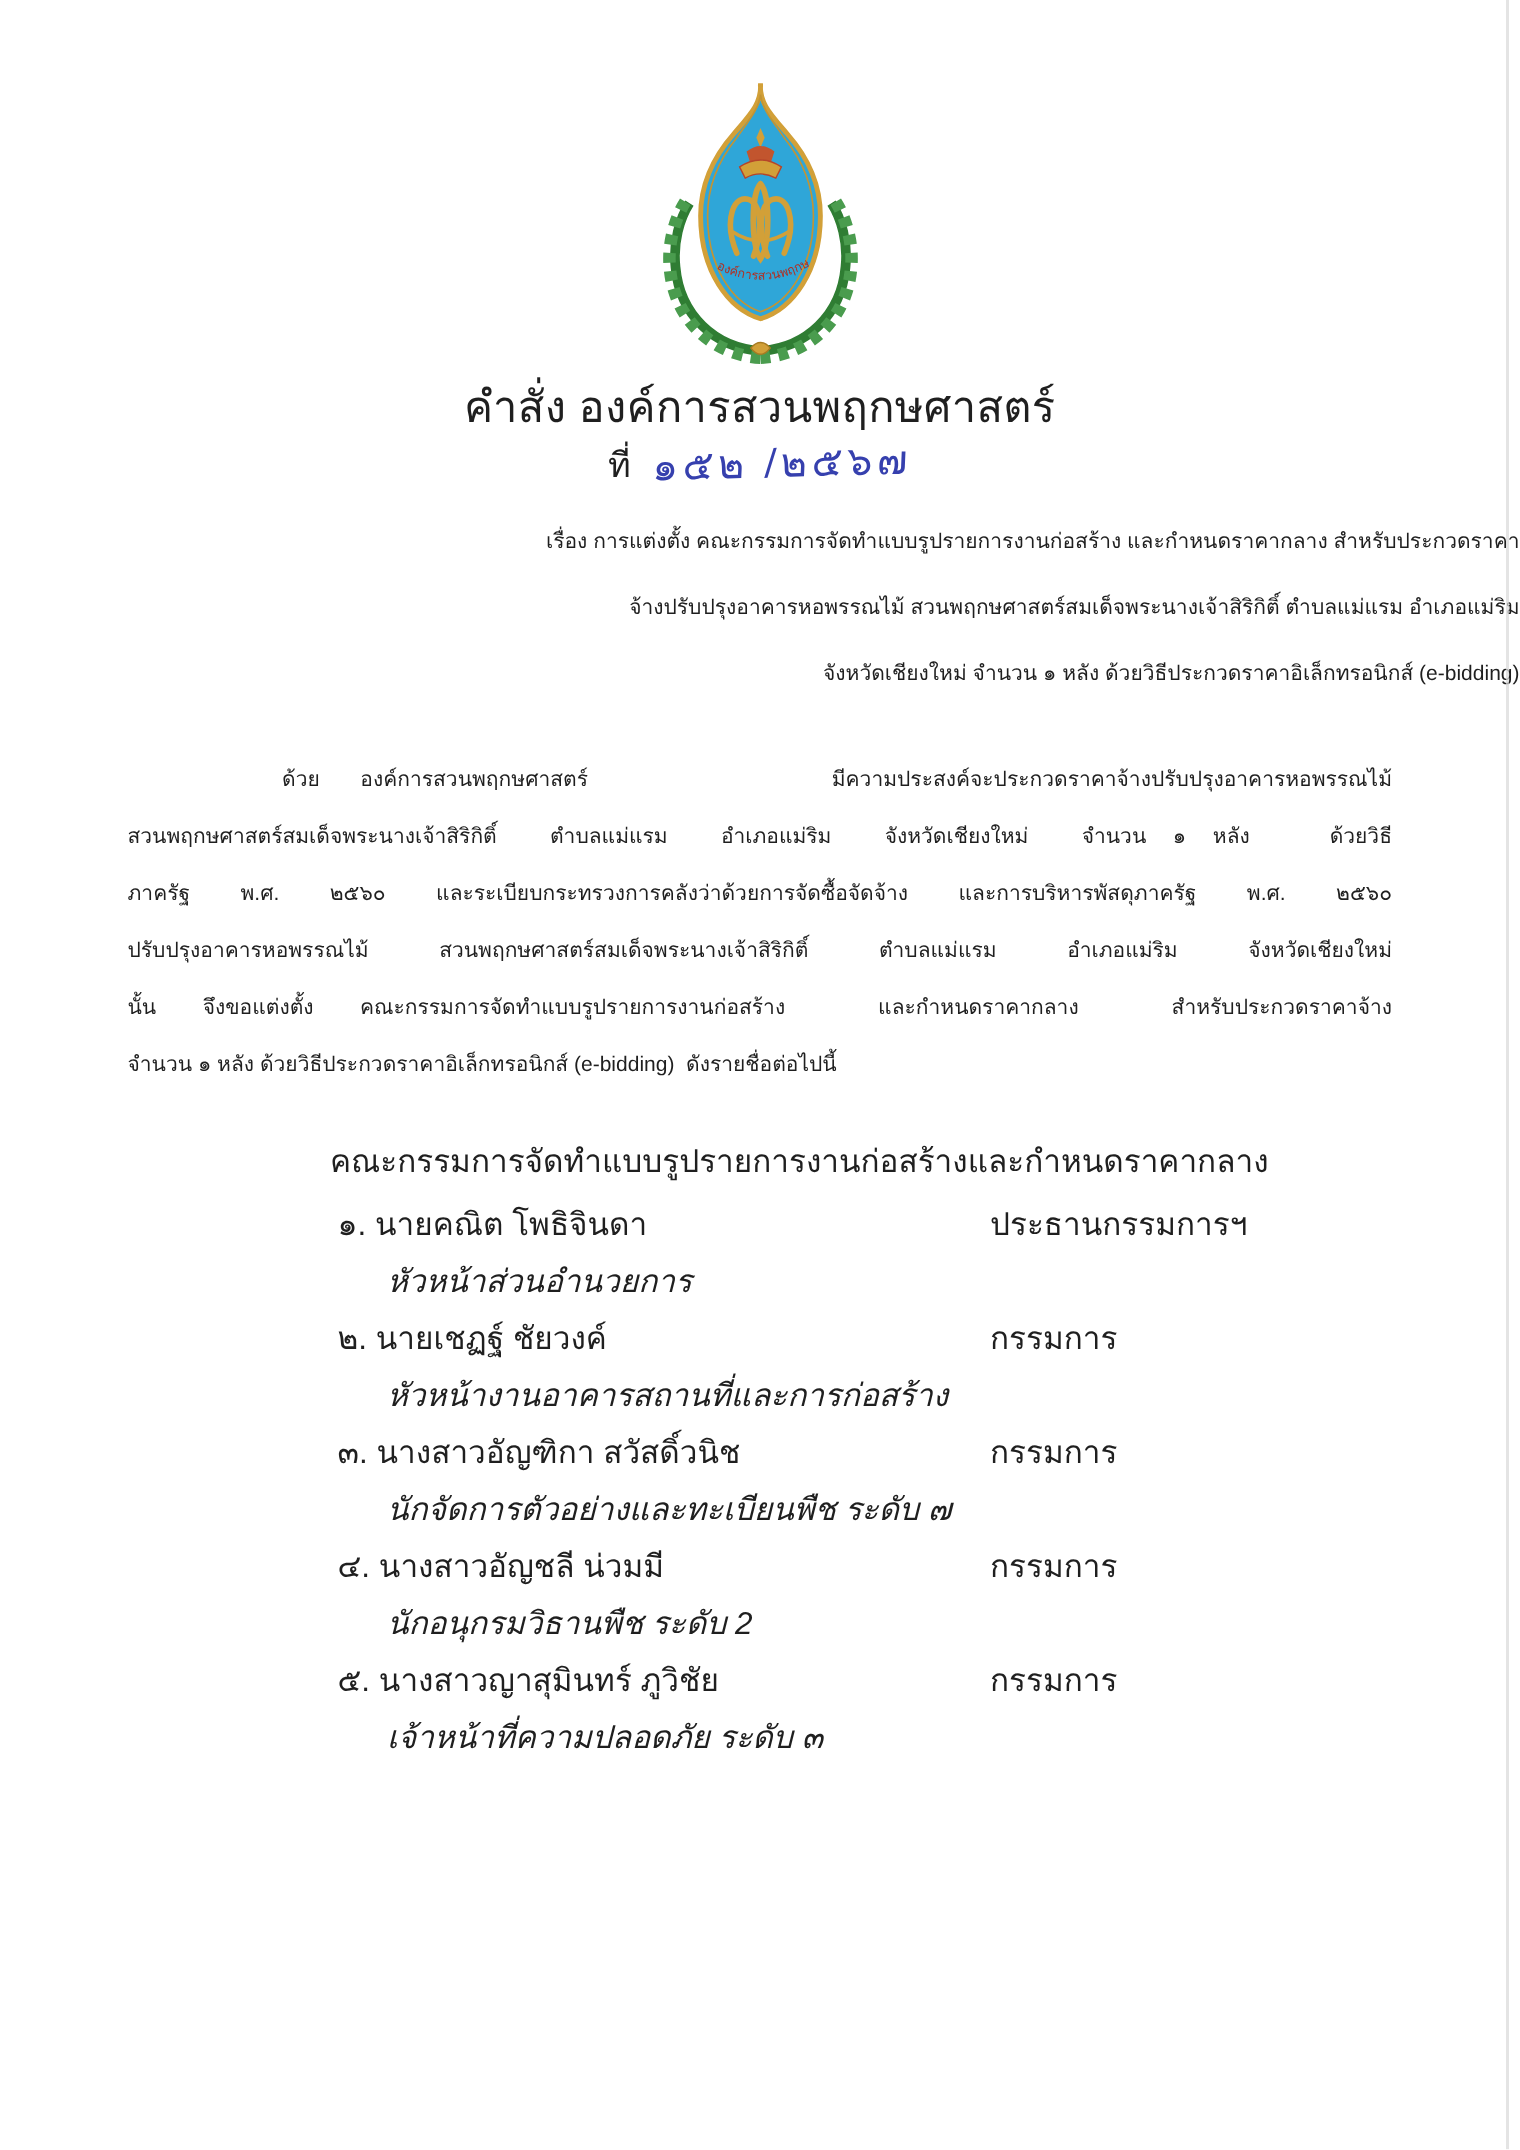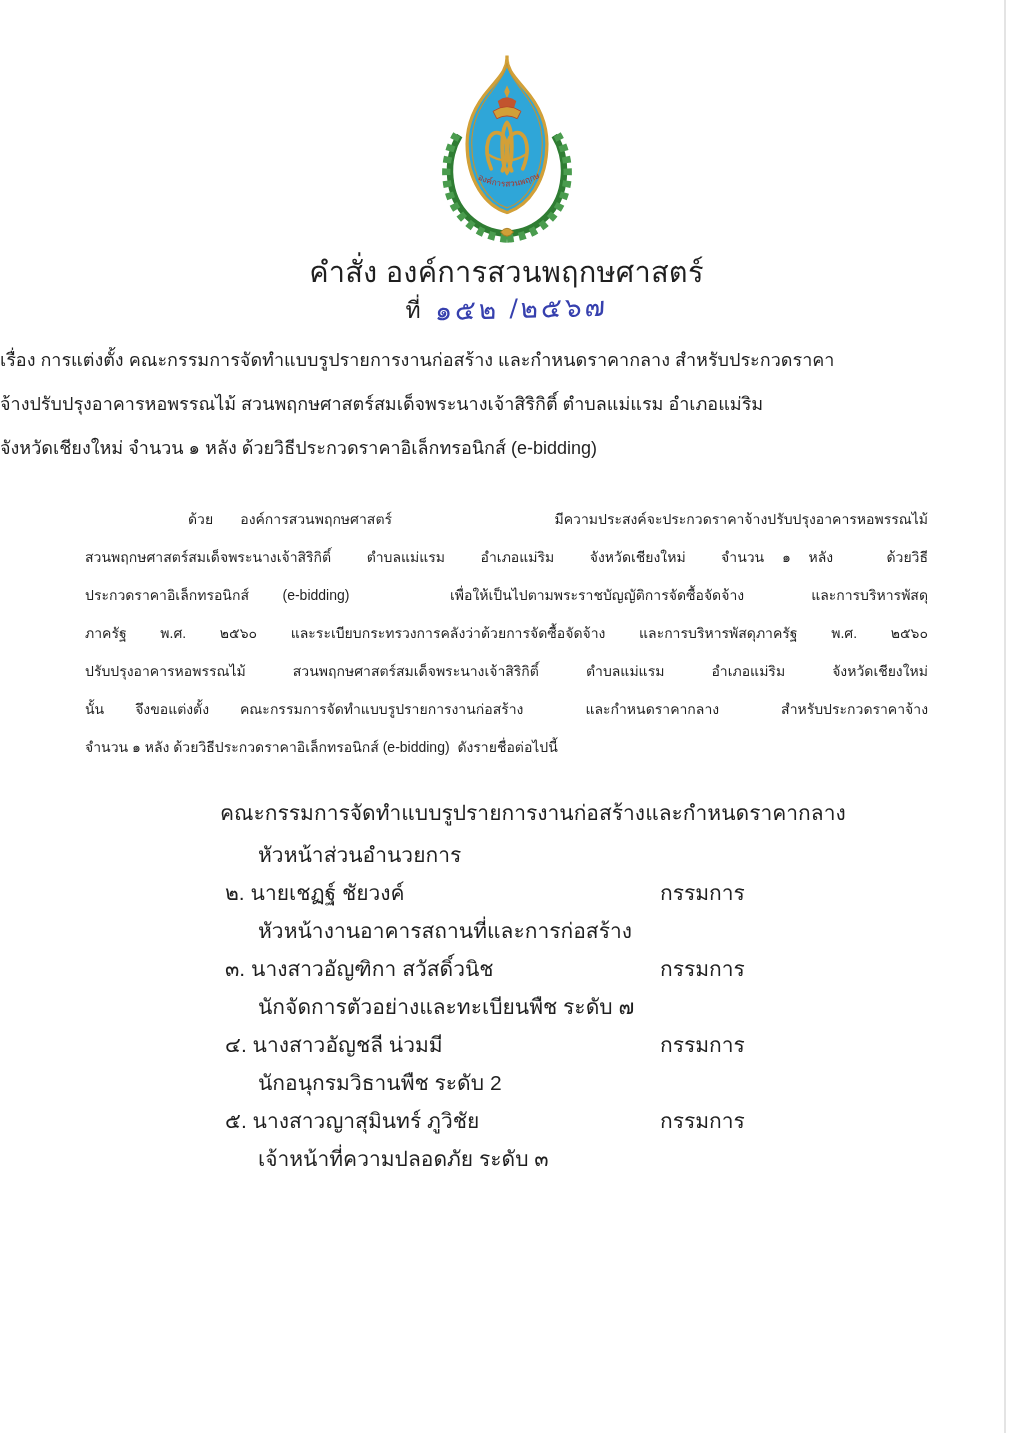--- a/index.html
+++ b/index.html
@@ -40,22 +40,22 @@
   .handwritten {
     display: inline-block;
     color: #3640ae;
     font-size: 27px;
     margin-left: 14px;
     transform: rotate(-1.5deg) skewX(-4deg);
     letter-spacing: 3px;
   }
   .subject {
     margin-top: 8px;
-    text-align: left;
-    font-size: 18px;
+    text-align: right;
+    font-size: 14px;
   }
   .subject .line { line-height: 44px; white-space: pre-wrap; }
   .content {
     padding: 0 85px;
   }
   .body-par { margin-top: 30px; font-size: 14px; }
   .body-par .line {
     line-height: 38px;
     white-space: pre-wrap;
   }
@@ -79,20 +79,21 @@
   }
   .member .role {
     position: absolute;
     left: 575px;
     top: 0;
     line-height: 38px;
   }
   .member .position {
     padding-left: 173px;
     line-height: 38px;
+    font-style: italic;
   }
 </style>
 </head>
 <body>
 
 <div class="page">
 
   <div class="scan-line"></div>
 
   <div class="logo-wrap">
@@ -142,32 +143,36 @@
     <div class="line">เรื่อง การแต่งตั้ง คณะกรรมการจัดทำแบบรูปรายการงานก่อสร้าง และกำหนดราคากลาง สำหรับประกวดราคา</div>
     <div class="line">จ้างปรับปรุงอาคารหอพรรณไม้ สวนพฤกษศาสตร์สมเด็จพระนางเจ้าสิริกิติ์ ตำบลแม่แรม อำเภอแม่ริม</div>
     <div class="line">จังหวัดเชียงใหม่ จำนวน ๑ หลัง ด้วยวิธีประกวดราคาอิเล็กทรอนิกส์ (e-bidding)</div>
   </div>
 
   <div class="content">
 
     <div class="body-par">
       <div class="line just first">ด้วย องค์การสวนพฤกษศาสตร์      มีความประสงค์จะประกวดราคาจ้างปรับปรุงอาคารหอพรรณไม้</div>
       <div class="line just">สวนพฤกษศาสตร์สมเด็จพระนางเจ้าสิริกิติ์  ตำบลแม่แรม  อำเภอแม่ริม  จังหวัดเชียงใหม่  จำนวน ๑ หลัง   ด้วยวิธี</div>
-      <div class="line just">ประกวดราคาอิเล็กทรอนิกส์ (e-bidding)   เพื่อให้เป็นไปตามพระราชบัญญัติการจัดซื้อจัดจ้าง  และการบริหารพัสดุ</div>
       <div class="line just">ภาครัฐ พ.ศ. ๒๕๖๐ และระเบียบกระทรวงการคลังว่าด้วยการจัดซื้อจัดจ้าง และการบริหารพัสดุภาครัฐ พ.ศ. ๒๕๖๐</div>
       <div class="line just">ปรับปรุงอาคารหอพรรณไม้  สวนพฤกษศาสตร์สมเด็จพระนางเจ้าสิริกิติ์  ตำบลแม่แรม  อำเภอแม่ริม  จังหวัดเชียงใหม่</div>
       <div class="line just">นั้น จึงขอแต่งตั้ง คณะกรรมการจัดทำแบบรูปรายการงานก่อสร้าง  และกำหนดราคากลาง  สำหรับประกวดราคาจ้าง</div>
       <div class="line">จำนวน ๑ หลัง ด้วยวิธีประกวดราคาอิเล็กทรอนิกส์ (e-bidding)  ดังรายชื่อต่อไปนี้</div>
     </div>
 
     <div class="committee-heading">คณะกรรมการจัดทำแบบรูปรายการงานก่อสร้างและกำหนดราคากลาง</div>
 
     <div class="members">
 
       <div class="member">
+        <div class="name-row">
+          <span>๑.</span>
+          <span>นายคณิต โพธิจินดา</span>
+          <span class="role">ประธานกรรมการฯ</span>
+        </div>
         <div class="position">หัวหน้าส่วนอำนวยการ</div>
       </div>
 
       <div class="member">
         <div class="name-row">
           <span>๒.</span>
           <span>นายเชฏฐ์ ชัยวงค์</span>
           <span class="role">กรรมการ</span>
         </div>
         <div class="position">หัวหน้างานอาคารสถานที่และการก่อสร้าง</div>

